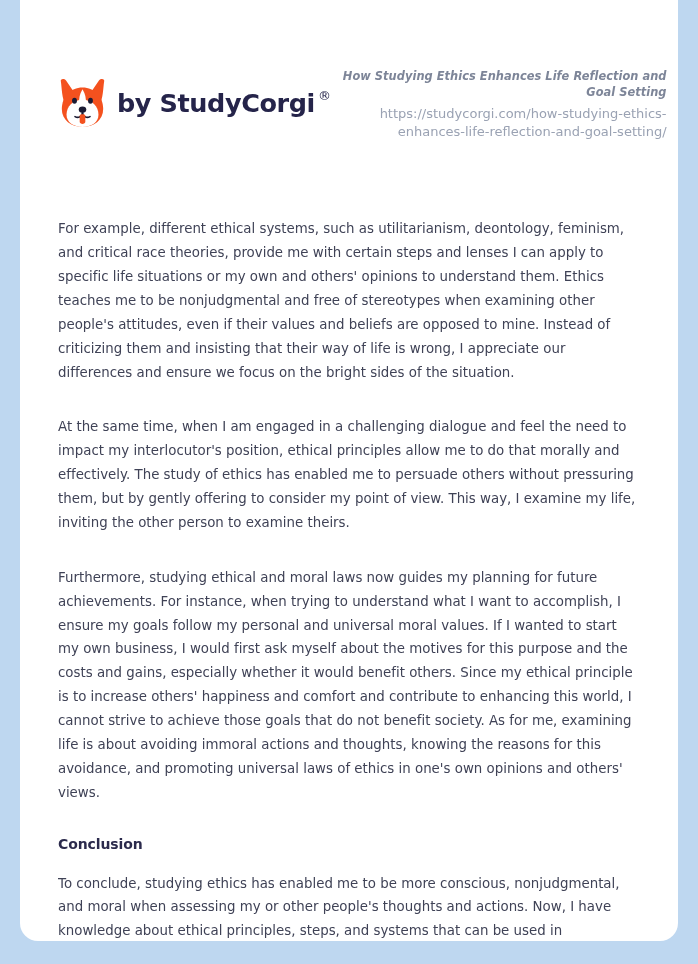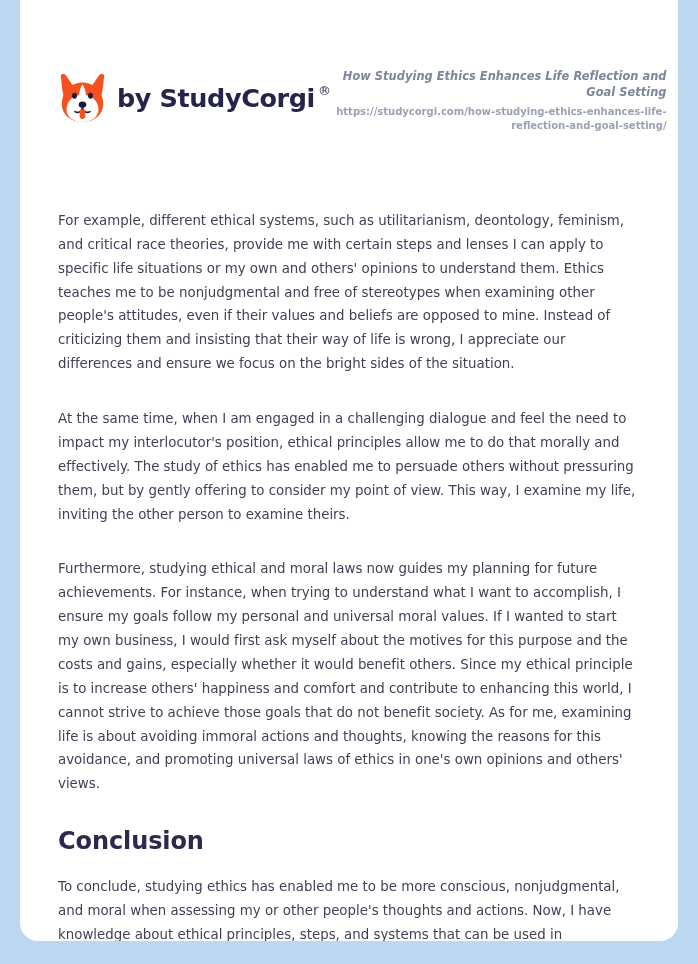--- a/index.html
+++ b/index.html
@@ -88,23 +88,23 @@
     margin: 0;
     font-size: 11.4px;
     line-height: 1.42;
     font-weight: 700;
     color: #7d8598;
     letter-spacing: 0.05px;
     font-style: italic;
   }
   .doc-url {
     margin: 5px 0 0 0;
-    font-size: 10px;
+    font-size: 13px;
     line-height: 1.38;
-    font-weight: 700;
+    font-weight: 400;
     color: #9aa2b3;
     word-break: break-word;
   }
 
   
   .doc-body {
     padding: 0 42px 0 38px;
     margin-top: 76px;
   }
 
@@ -114,21 +114,21 @@
     line-height: 1.79;
     color: #3f4256;
     font-weight: 400;
     letter-spacing: 0.01px;
     text-align: left;
   }
   .para:last-child { margin-bottom: 0; }
 
   .section-heading {
     margin: 0 0 20px 0;
-    font-size: 24px;
+    font-size: 14px;
     font-weight: 700;
     color: #2b2a4c;
     letter-spacing: -0.1px;
   }
 
   .para-clipped {
     max-height: 108px;
     overflow: hidden;
   }
 </style>

